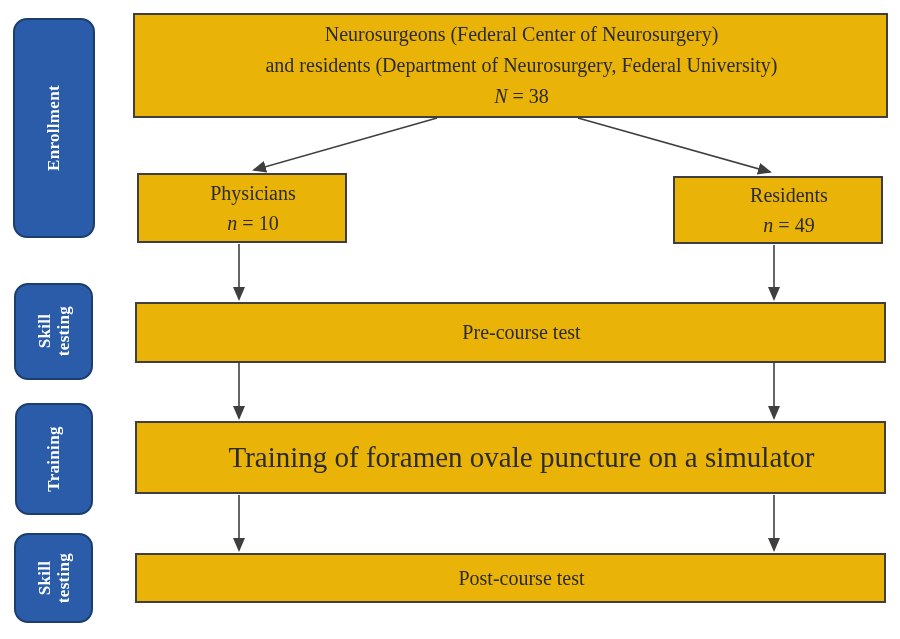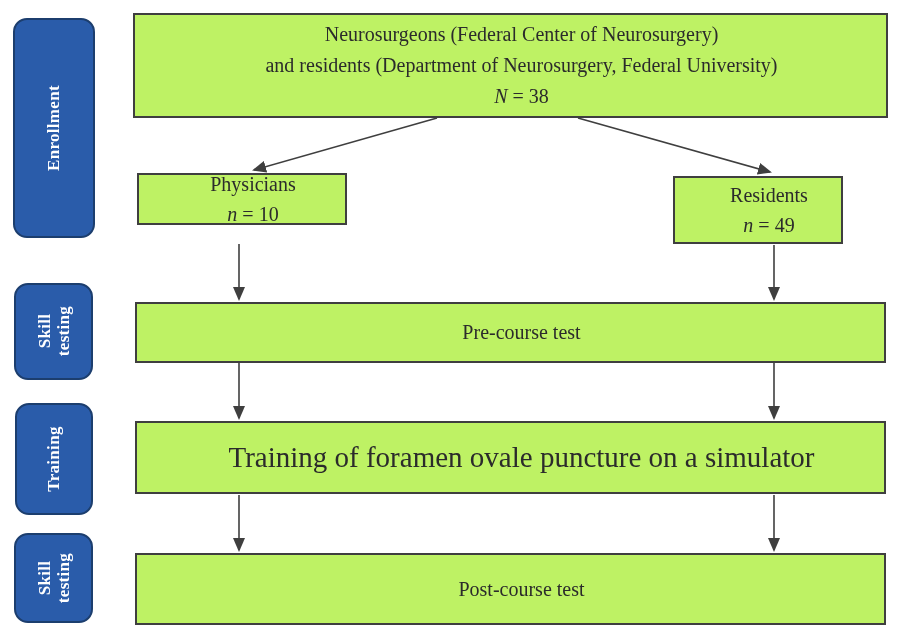--- a/index.html
+++ b/index.html
@@ -26,30 +26,30 @@
   }
   .rot{transform:rotate(-90deg);white-space:nowrap;letter-spacing:.3px;}
   .rot.wrap{white-space:normal;width:68px;text-align:center;line-height:1.12;}
 
   #stage-enrollment{left:13px;top:18px;width:82px;height:220px;}
   #stage-skill1{left:14px;top:283px;width:79px;height:97px;}
   #stage-training{left:15px;top:403px;width:78px;height:112px;}
   #stage-skill2{left:14px;top:533px;width:79px;height:90px;}
 
   .box{
-    position:absolute;background:#bef264;border:2px solid var(--box-border);
+    position:absolute;background:#eab308;border:2px solid var(--box-border);
     display:flex;flex-direction:column;align-items:center;justify-content:center;
     text-align:center;font-size:20px;box-sizing:border-box;line-height:1.55;padding-left:22px;
   }
   #box-top{left:133px;top:13px;width:755px;height:105px;}
-  #box-phys{left:137px;top:173px;width:210px;height:52px;line-height:1.5;}
-  #box-res{left:673px;top:176px;width:170px;height:68px;line-height:1.5;}
+  #box-phys{left:137px;top:173px;width:210px;height:70px;line-height:1.5;}
+  #box-res{left:673px;top:176px;width:210px;height:68px;line-height:1.5;}
   #box-pre{left:135px;top:302px;width:751px;height:61px;}
   #box-train{left:135px;top:421px;width:751px;height:73px;font-size:29px;}
-  #box-post{left:135px;top:553px;width:751px;height:72px;}
+  #box-post{left:135px;top:553px;width:751px;height:50px;}
   .count-line i{font-style:italic;}
 </style>
 </head>
 <body>
 
 <div class="page">
 
   <svg class="arrows" viewBox="0 0 900 639" xmlns="http://www.w3.org/2000/svg">
     <defs>
       <marker id="ah" markerUnits="userSpaceOnUse" markerWidth="14" markerHeight="12" refX="12" refY="6" orient="auto">

